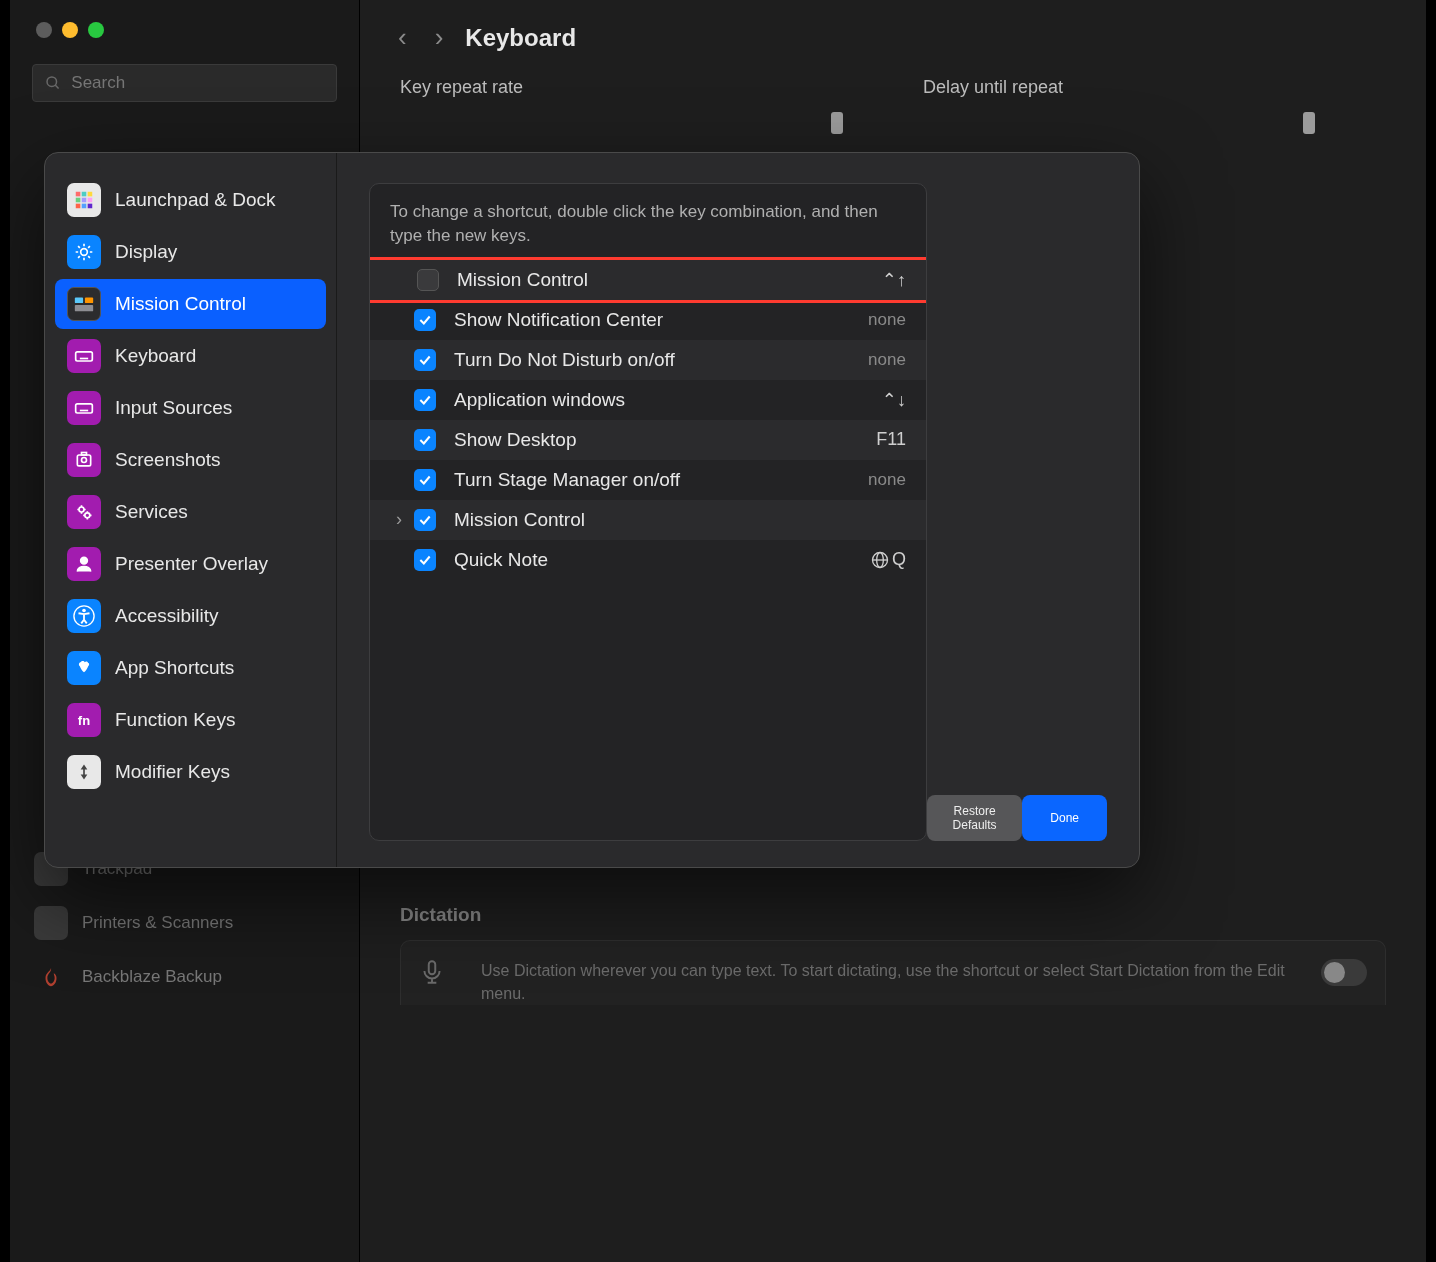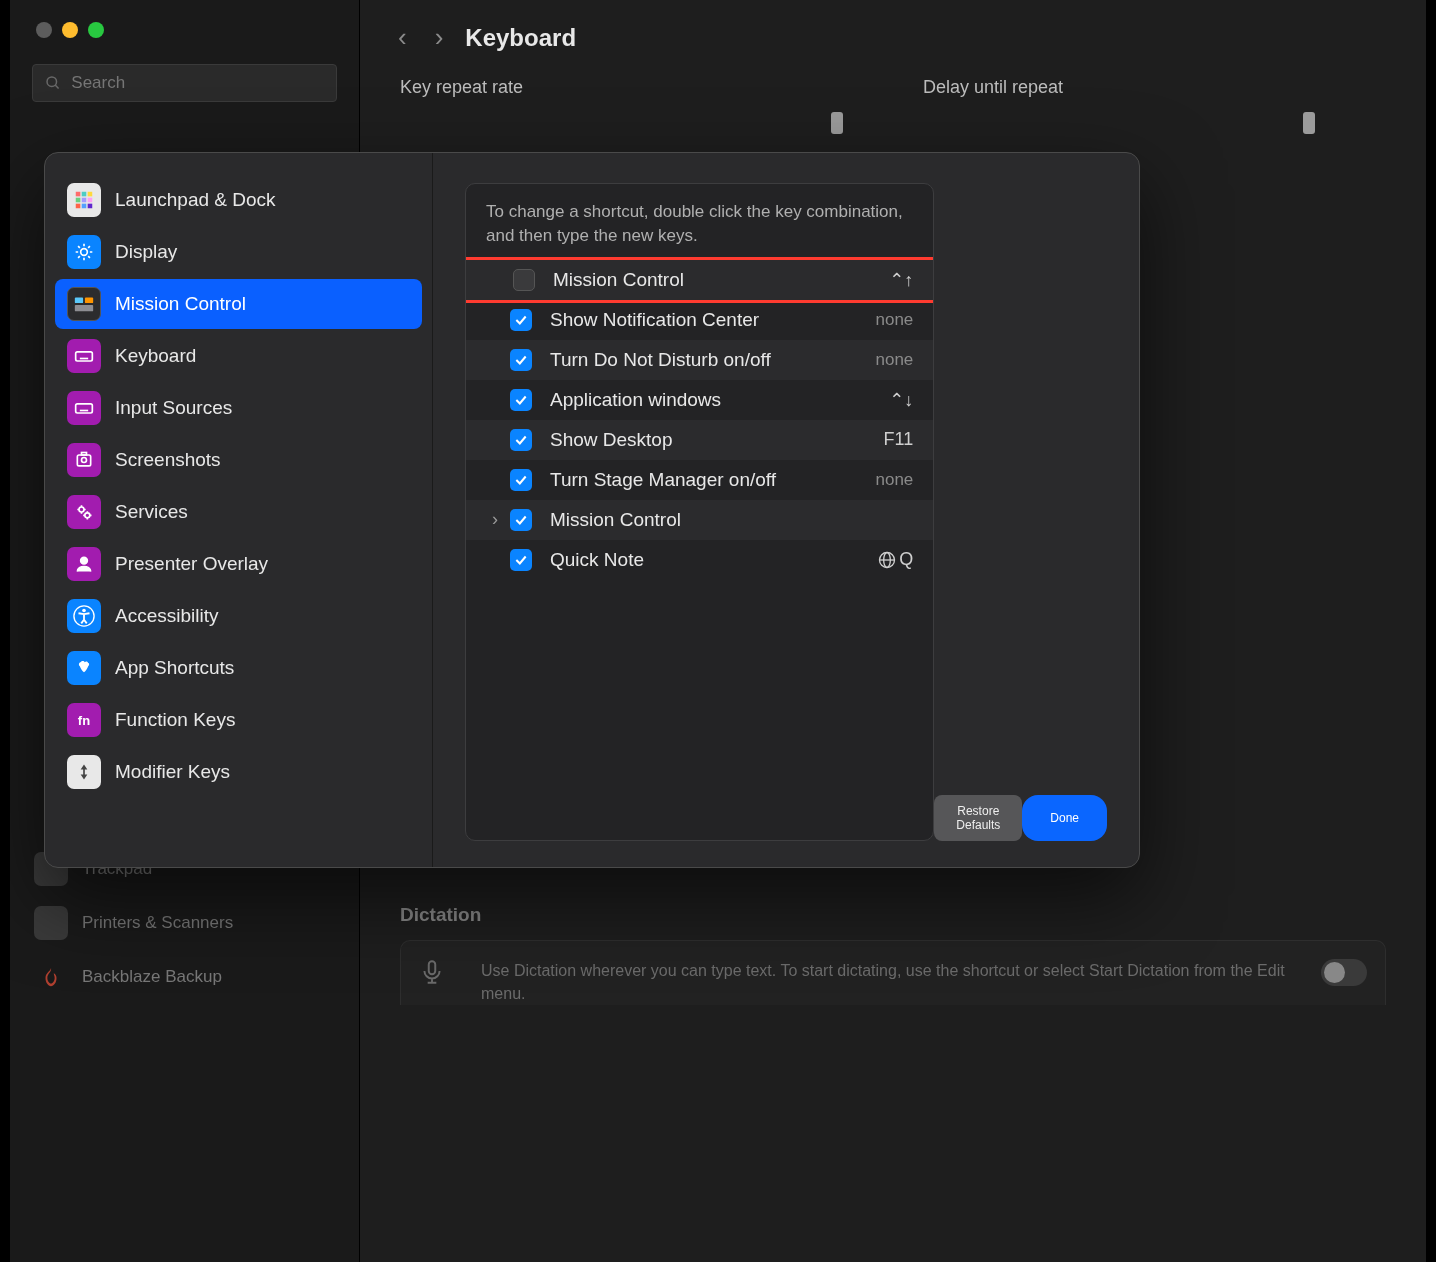--- a/index.html
+++ b/index.html
@@ -28,21 +28,21 @@
 .dict-section{ margin-top:770px; }
 .dict-heading{ font-size:19px; font-weight:600; color:#888; margin-bottom:14px; }
 .dict-row{ display:flex; gap:36px; align-items:flex-start; padding:18px 18px 0; border:1px solid #2e2e2e; border-radius:10px 10px 0 0; border-bottom:none; background:#222; }
 .dict-mic{ width:26px; color:#6a6a6a; }
 .dict-text{ flex:1; color:#6b6b6b; font-size:16px; line-height:1.45; }
 .toggle{ width:46px; height:27px; background:#3a3a3a; border-radius:20px; position:relative; flex-shrink:0; }
 .toggle::after{ content:''; position:absolute; left:3px; top:3px; width:21px; height:21px; background:#888; border-radius:50%; }
 
 .modal-backdrop{ position:absolute; left:0; top:0; width:100%; height:100%; }
 .modal{ position:absolute; left:44px; top:152px; width:1096px; height:716px; background:#2a2a2c; border:1px solid #4a4a4a; border-radius:14px; display:flex; box-shadow:0 30px 80px rgba(0,0,0,.6); }
-.modal-sidebar{ width:388px; border-right:1px solid #1a1a1a; padding:22px 10px; }
+.modal-sidebar{ width:292px; border-right:1px solid #1a1a1a; padding:22px 10px; }
 .cat-item{ display:flex; align-items:center; gap:14px; padding:8px 12px; border-radius:8px; font-size:19px; color:#e8e8e8; margin-bottom:2px; cursor:pointer; }
 .cat-item.selected{ background:#0a60ff; color:#fff; }
 .cat-icon{ width:34px; height:34px; border-radius:7px; display:flex; align-items:center; justify-content:center; font-size:18px; color:#fff; flex-shrink:0; }
 .ci-grey{ background:#a21caf; } .ci-white{ background:#e8e8e8; color:#444 } .ci-blue{ background:#0a84ff; } .ci-dark{ background:#2c2c2e; border:1px solid #555; }
 
 .modal-main{ flex:1; padding:30px 32px 26px; display:flex; }
 .shortcut-panel{ background:#232325; border:1px solid #3d3d3f; border-radius:10px; overflow:hidden; }
 .help-text{ padding:16px 20px 12px; color:#b0b0b0; font-size:17px; line-height:1.4; }
 .sc-row{ display:flex; align-items:center; padding:8px 20px 8px 14px; font-size:19px; min-height:40px; }
 .sc-row.alt{ background:#2b2b2d; }
@@ -55,21 +55,21 @@
 .sc-key{ color:#cfcfcf; display:flex; align-items:center; gap:2px; font-size:18px; }
 .sc-key.dim{ color:#8a8a8a; font-size:17px; }
 .globe{ width:20px; height:20px; }
 
 .highlight-box{ border:3px solid #ff3b30; margin:-3px; border-radius:2px; position:relative; z-index:5; }
 .highlight-box .sc-row{ padding-left:17px; }
 
 .btn-row{ margin-top:auto; display:flex; justify-content:space-between; padding-top:18px; }
 .btn{ padding:9px 22px; border-radius:8px; font-size:12px; border:none; cursor:pointer; }
 .btn-grey{ background:#565658; color:#eee; }
-.btn-blue{ background:#0a66ff; color:#fff; padding:9px 28px;border-radius:16px; }
+.btn-blue{ background:#0a66ff; color:#fff; padding:9px 28px; }
 
 .flame{ width:34px; height:34px; display:flex; align-items:center; justify-content:center; }
 </style>
 </head>
 <body>
 
 <div class="window">
   <div class="bg-sidebar">
     <div class="traffic">
       <span class="tl-close"></span>

